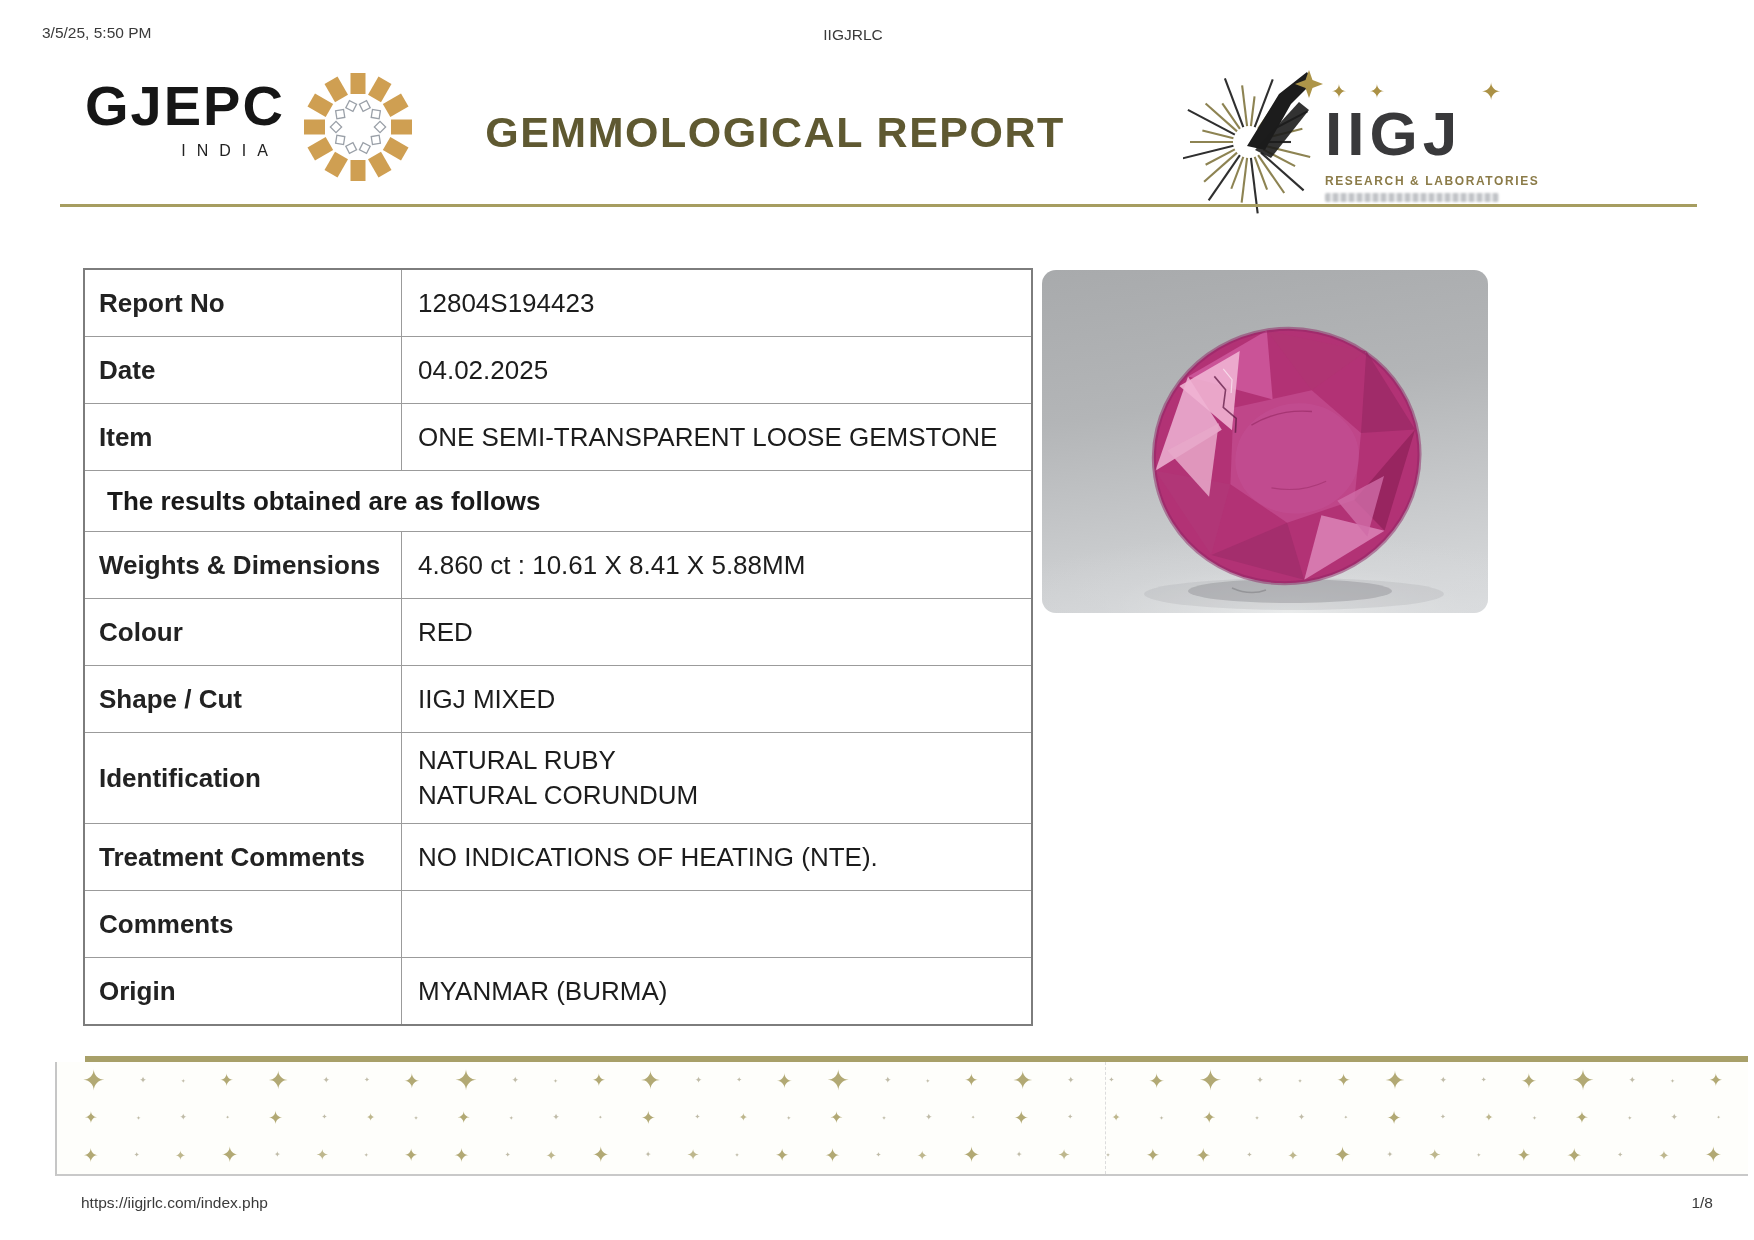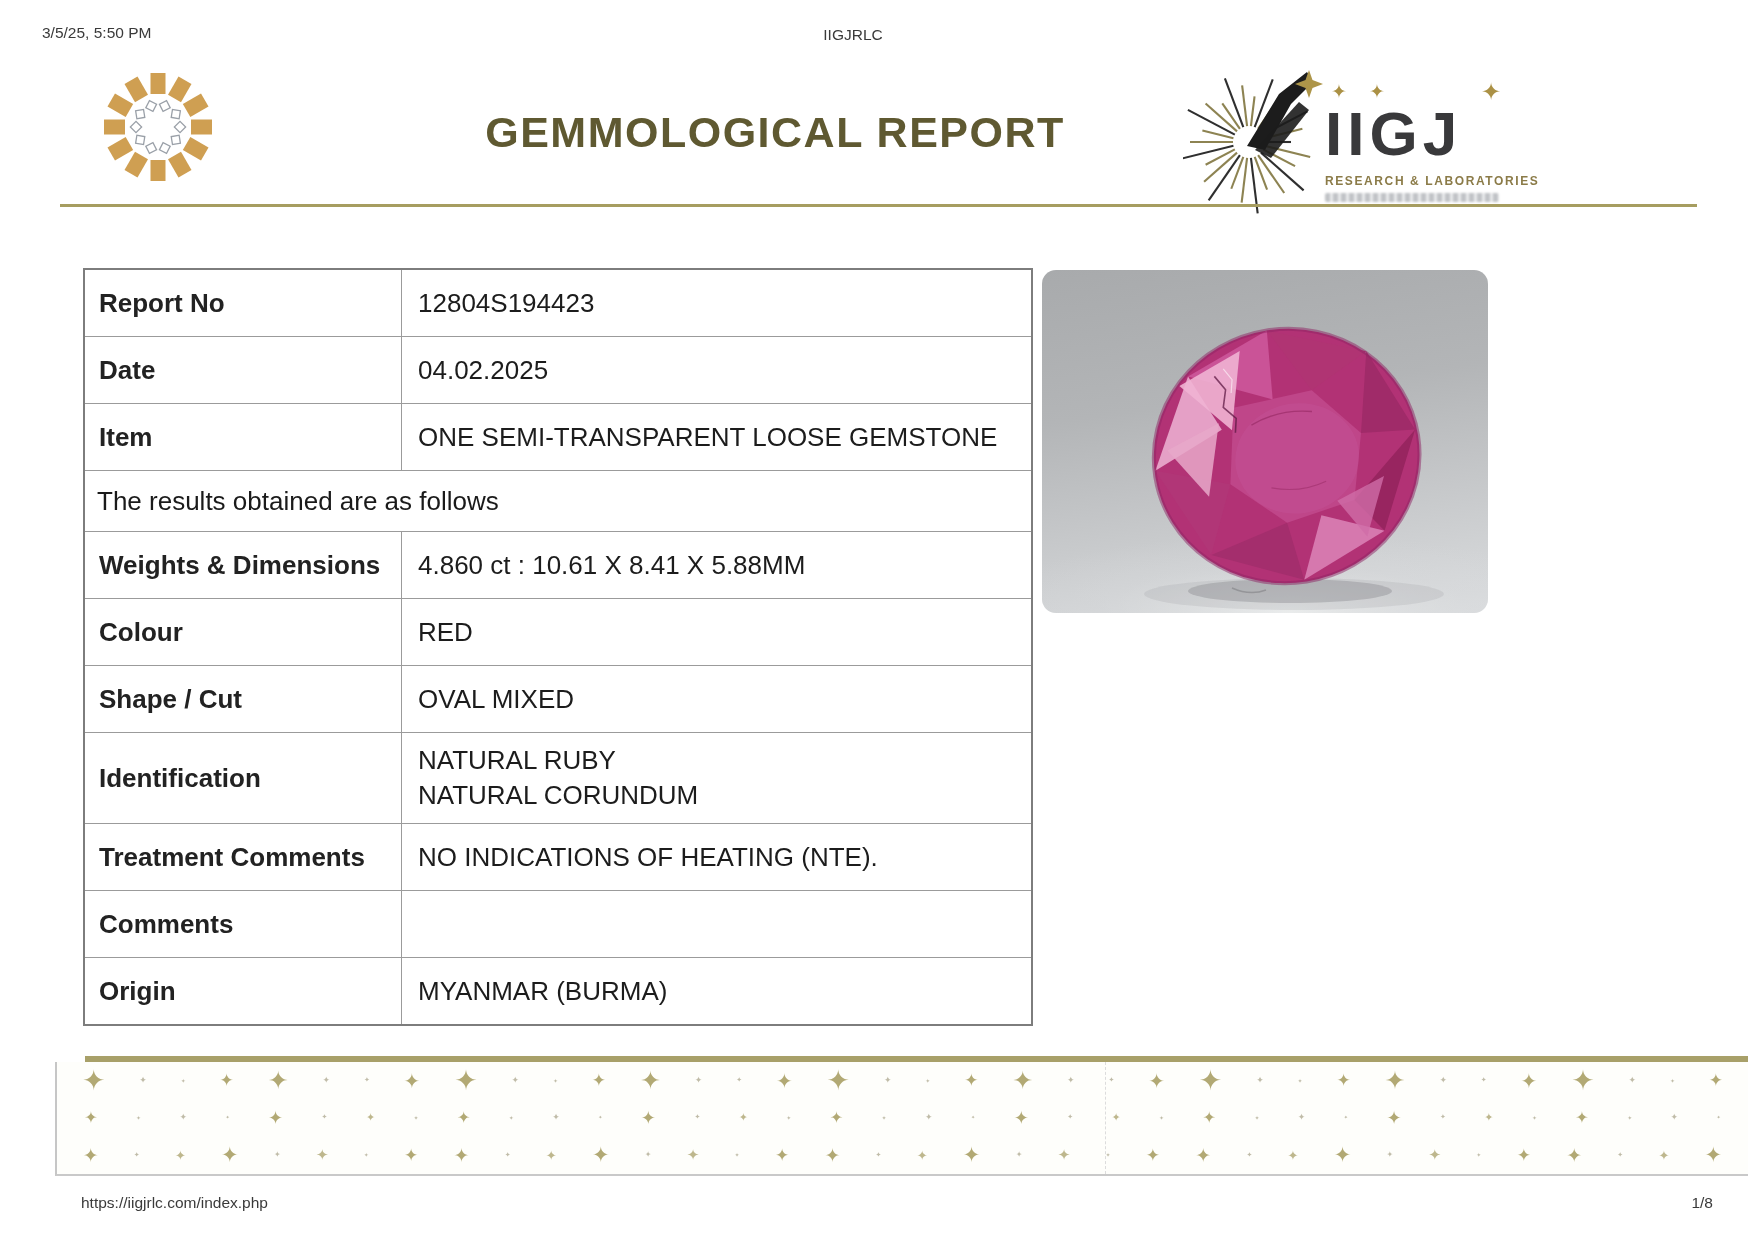--- a/index.html
+++ b/index.html
@@ -48,22 +48,22 @@
     display:flex;align-items:center;padding:10px 16px 10px 14px;
     font-size:26px;font-weight:600;color:#222;min-height:66px;
   }
   .t-value{
     flex:1;display:flex;flex-direction:column;justify-content:center;
     padding:10px 10px 10px 16px;font-size:26px;color:#1c1c1c;box-sizing:border-box;min-height:66px;
   }
   .t-value.bold{font-weight:400;}
   .t-value .vline{line-height:1.35;}
   .t-section{
-    flex:1;display:flex;align-items:center;padding:8px 10px 8px 12px;
-    font-size:26px;font-weight:400;color:#1a1a1a;min-height:60px;box-sizing:border-box;
+    flex:1;display:flex;align-items:center;padding:8px 10px 8px 22px;
+    font-size:26px;font-weight:700;color:#1a1a1a;min-height:60px;box-sizing:border-box;
   }
 
   
   .photo{
     position:absolute;left:1042px;top:270px;width:446px;height:343px;border-radius:14px;
     background:linear-gradient(172deg,#a8aaac 0%,#b3b5b7 38%,#c9cbcd 72%,#dbdddf 100%);
     overflow:hidden;
   }
 
   
@@ -79,20 +79,24 @@
 </style>
 </head>
 <body>
 
 <div id="page">
 
   <div class="print-ts">3/5/25, 5:50 PM</div>
   <div class="print-title">IIGJRLC</div>
 
   <div class="gjepc">
+    <div class="gjepc-word">
+      <div class="gjepc-name">GJEPC</div>
+      <div class="gjepc-india">INDIA</div>
+    </div>
     <svg id="gjepc-emblem" class="gjepc-emblem" width="118" height="126" viewBox="0 0 118 126">
         <rect x="51.5" y="9" width="15" height="21" fill="#cf9f52" transform="rotate(0 59 63)"></rect>
         <rect x="51.5" y="9" width="15" height="21" fill="#cf9f52" transform="rotate(30 59 63)"></rect>
         <rect x="51.5" y="9" width="15" height="21" fill="#cf9f52" transform="rotate(60 59 63)"></rect>
         <rect x="51.5" y="9" width="15" height="21" fill="#cf9f52" transform="rotate(90 59 63)"></rect>
         <rect x="51.5" y="9" width="15" height="21" fill="#cf9f52" transform="rotate(120 59 63)"></rect>
         <rect x="51.5" y="9" width="15" height="21" fill="#cf9f52" transform="rotate(150 59 63)"></rect>
         <rect x="51.5" y="9" width="15" height="21" fill="#cf9f52" transform="rotate(180 59 63)"></rect>
         <rect x="51.5" y="9" width="15" height="21" fill="#cf9f52" transform="rotate(210 59 63)"></rect>
         <rect x="51.5" y="9" width="15" height="21" fill="#cf9f52" transform="rotate(240 59 63)"></rect>
@@ -176,21 +180,21 @@
       <div class="t-row">
         <div class="t-label">Weights &amp; Dimensions</div>
         <div class="t-value">4.860 ct : 10.61 X 8.41 X 5.88MM</div>
       </div>
       <div class="t-row">
         <div class="t-label">Colour</div>
         <div class="t-value">RED</div>
       </div>
       <div class="t-row">
         <div class="t-label">Shape / Cut</div>
-        <div class="t-value">OVAL MIXED</div>
+        <div class="t-value">IIGJ MIXED</div>
       </div>
       <div class="t-row">
         <div class="t-label">Identification</div>
         <div class="t-value bold">
           <div class="vline">NATURAL RUBY</div>
           <div class="vline">NATURAL CORUNDUM</div>
         </div>
       </div>
       <div class="t-row">
         <div class="t-label">Treatment Comments</div>

